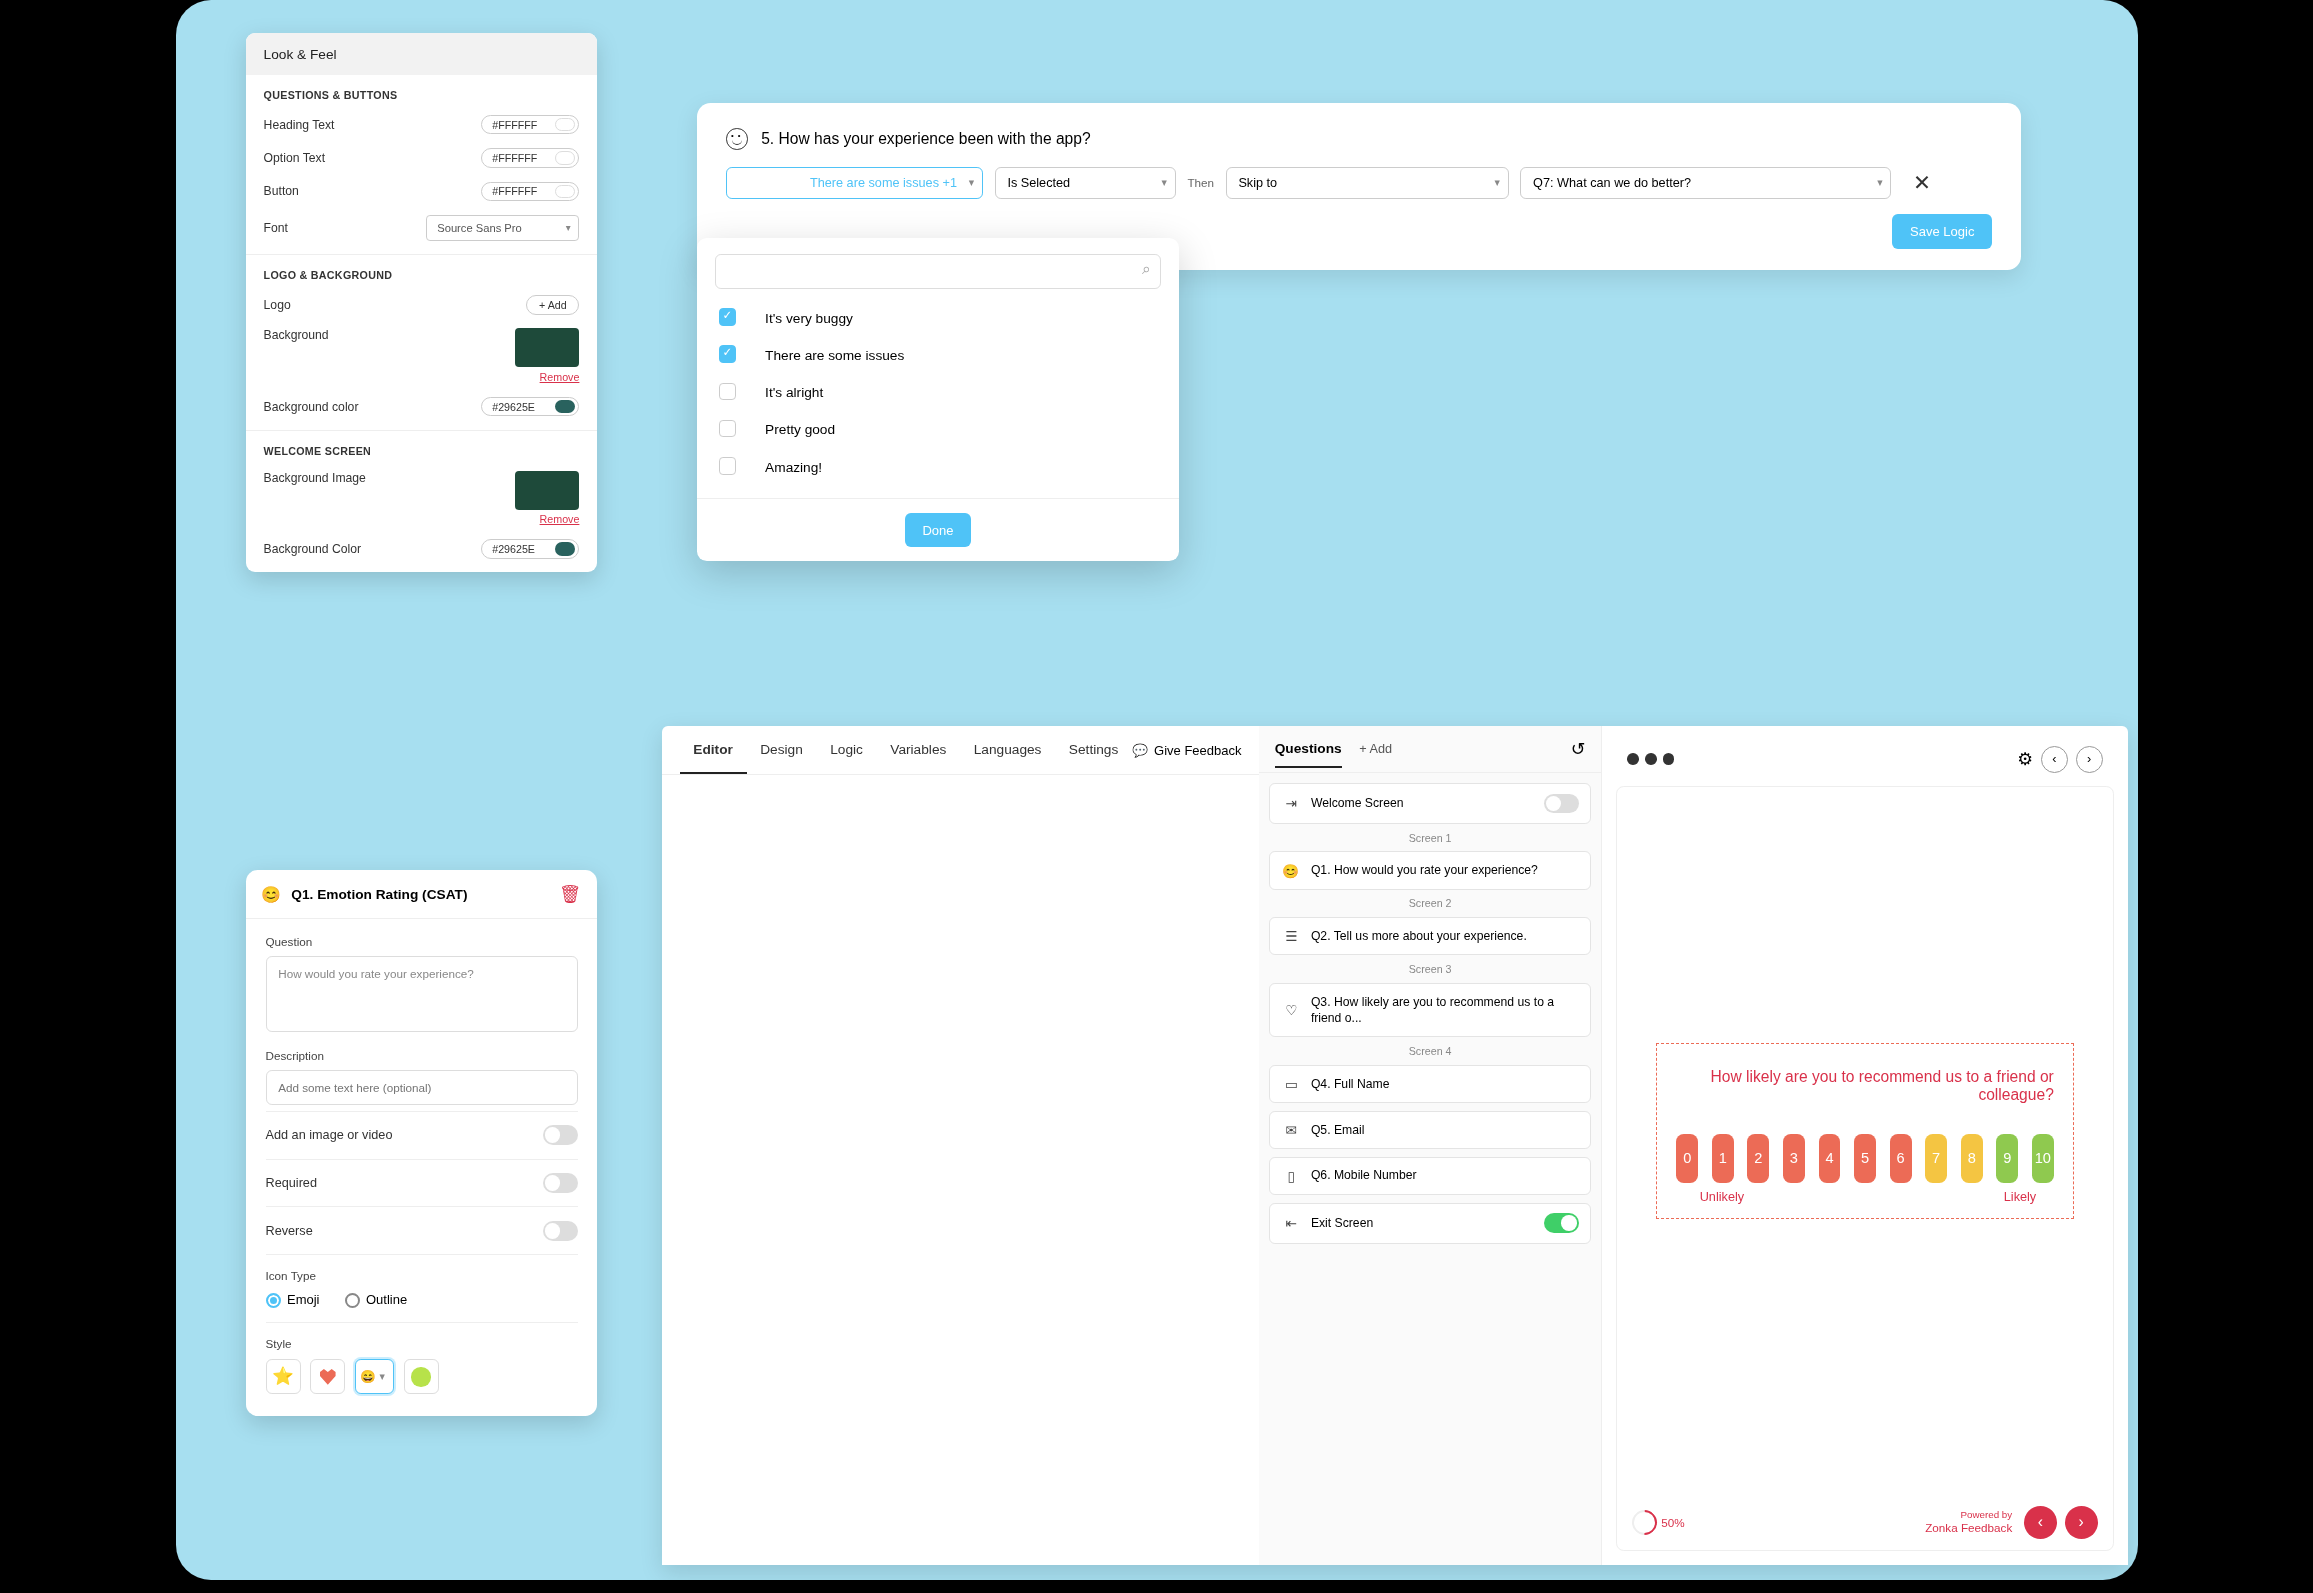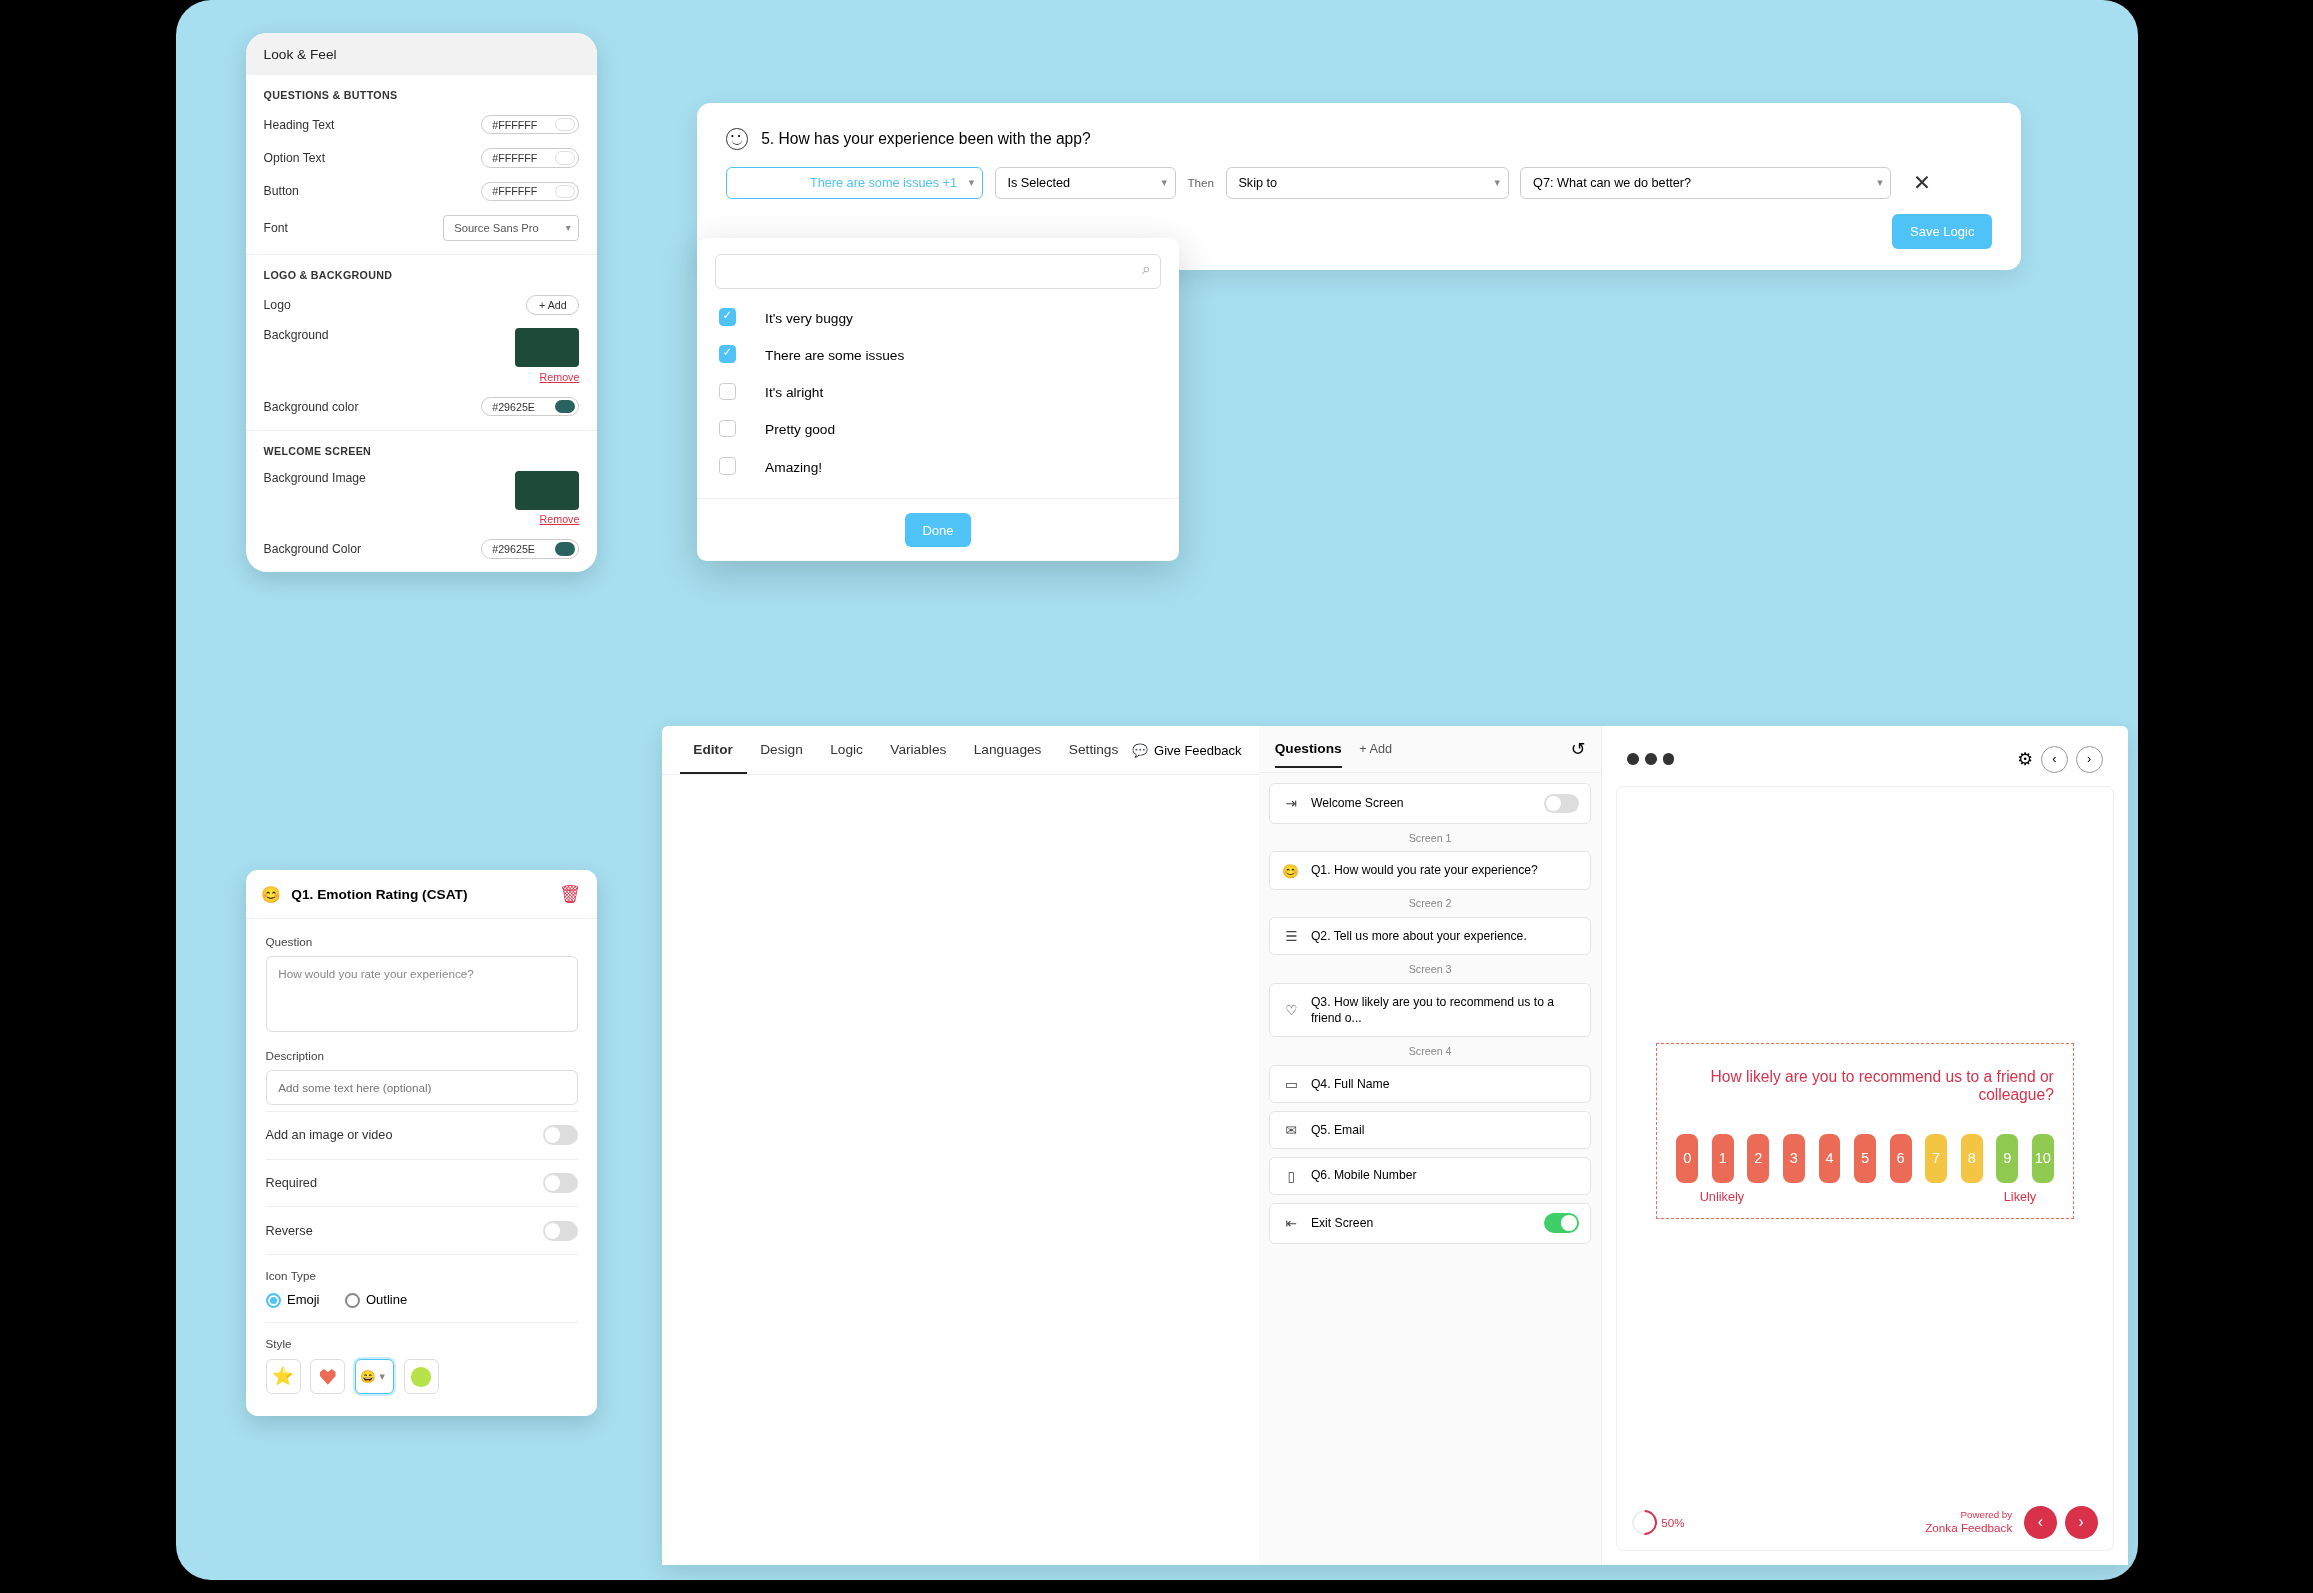--- a/index.html
+++ b/index.html
@@ -1,28 +1,28 @@
 <!DOCTYPE html>
 <html><head>
 <meta charset="utf-8">
 <style>
 * { box-sizing: border-box; margin: 0; padding: 0; font-family: -apple-system, BlinkMacSystemFont, "Segoe UI", sans-serif; }
 body { background: #000; width: 2313px; height: 1594px; position: relative; }
 .canvas { position: absolute; left: 176px; top: 0; width: 1962px; height: 1580px; background: #a7dff0; border-radius: 35px; }
 
 
-.panel-look { position: absolute; left: 70px; top: 33px; width: 351px; background: #fff; border-radius: 21px; box-shadow: 0 7.8px 23.4px rgba(0,0,0,0.15); overflow: hidden; }
+.panel-look { position: absolute; left: 70px; top: 33px; width: 351px; background: #fff; border-radius: 9px; box-shadow: 0 7.8px 23.4px rgba(0,0,0,0.15); overflow: hidden; }
 .panel-look .hdr { background: #f2f2f2; padding: 13.7px 17.6px; font-size: 13.7px; font-weight: 500; color: #222; }
 .panel-look .sec { padding: 13.7px 17.6px; border-bottom: 1px solid #eee; }
 .panel-look .sec-title { font-size: 10.7px; font-weight: 600; color: #333; margin-bottom: 13.7px; letter-spacing: 0.3px; }
 .panel-look .row { display: flex; justify-content: space-between; align-items: center; margin-bottom: 13.7px; font-size: 12.2px; color: #333; }
 .panel-look .row:last-child { margin-bottom: 0; }
 .color-chip { display: inline-flex; align-items: center; border: 1px solid #ccc; border-radius: 19.5px; padding: 2px 3.9px 2px 9.8px; font-size: 10.7px; min-width: 98px; }
 .color-chip .sw { width: 19.5px; height: 13.7px; border-radius: 7.8px; margin-left: auto; }
-.font-sel { border: 1px solid #ccc; border-radius: 3.9px; padding: 5.9px 21.5px 5.9px 9.8px; font-size: 11.2px; color: #555; position: relative; width: 136px; }
+.font-sel { border: 1px solid #ccc; border-radius: 3.9px; padding: 5.9px 21.5px 5.9px 9.8px; font-size: 11.2px; color: #555; position: relative; width: 153px; }
 .font-sel::after { content: "▾"; position: absolute; right: 7.8px; color: #888; font-size: 9.8px; }
 .panel-look .add-pill { border: 1px solid #ccc; border-radius: 13.7px; padding: 2.9px 11.7px; font-size: 10.7px; }
 .panel-look .thumb { width: 64px; height: 39px; background: #1e4a3a; border-radius: 3.9px; }
 .panel-look .remove { color: #d9314a; font-size: 10.7px; text-decoration: underline; text-align: right; margin-top: 3.9px; }
 
 
 .panel-emotion { position: absolute; left: 70px; top: 870px; width: 351px; background: #fff; border-radius: 11.7px; box-shadow: 0 7.8px 23.4px rgba(0,0,0,0.15); }
 .panel-emotion .titlebar { display: flex; align-items: center; gap: 9.8px; padding: 13.7px 15.6px; border-bottom: 1px solid #eee; }
 .panel-emotion .titlebar .ttl { font-size: 13.7px; font-weight: 600; flex: 1; }
 .panel-emotion .titlebar .del { color: #d9314a; font-size: 17.6px; }

